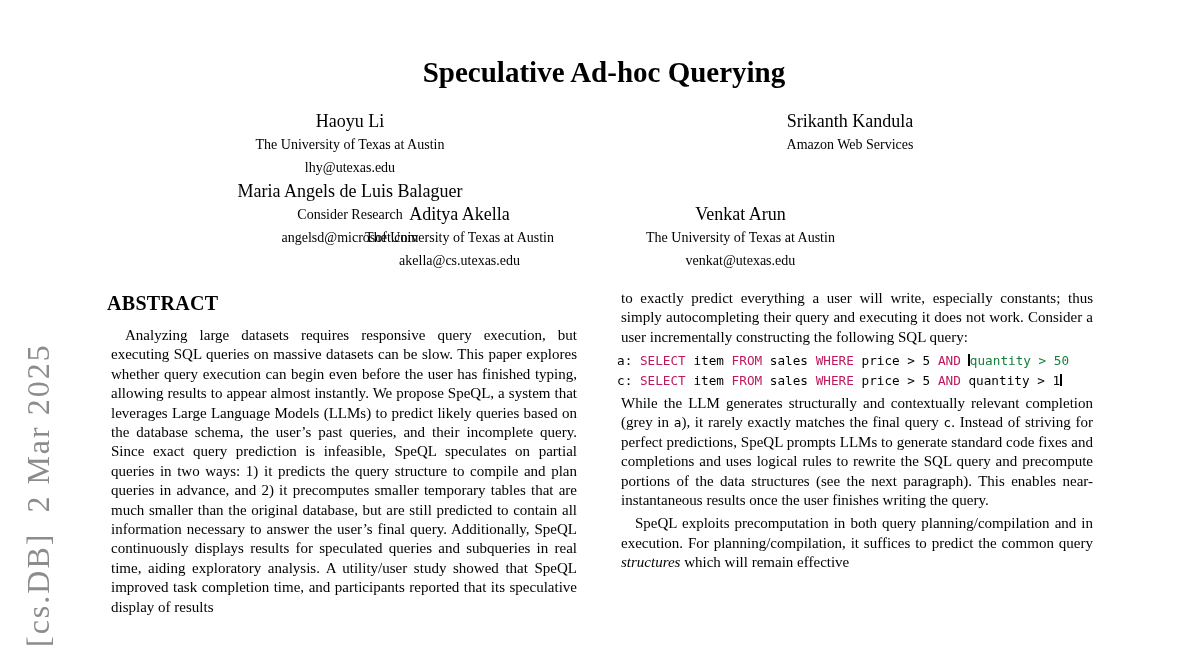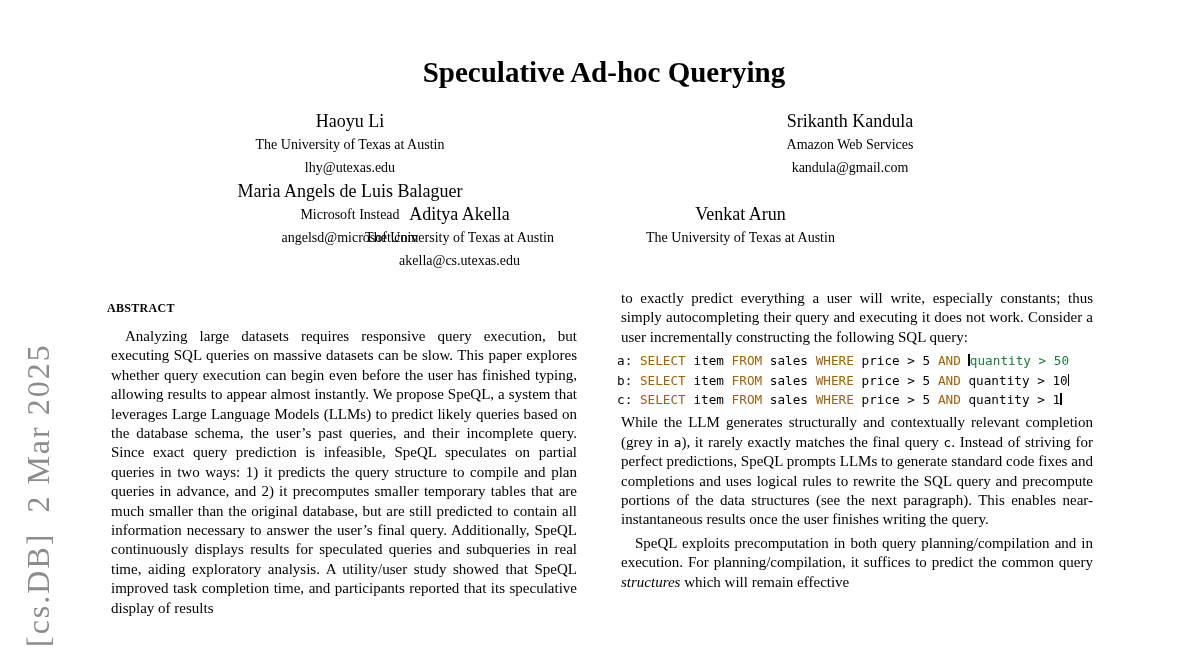--- a/index.html
+++ b/index.html
@@ -27,32 +27,32 @@
     display:flex;justify-content:center;gap:92px;
   }
   .author{text-align:center;}
   .author .name{font-size:18px;line-height:24px;}
   .author .affil{font-size:14px;line-height:23px;text-align:center;}
   .author .email{font-size:14px;line-height:23px;}
   .col{position:absolute;top:285px;}
   .col-left{left:107px;width:474px;}
   .col-right{left:617px;width:480px;}
   .abstract-heading{
-    font-size:12px;font-weight:700;margin:16px 0 11px 0;letter-spacing:.3px;
+    font-size:20px;font-weight:700;margin:7px 0 11px 0;letter-spacing:.3px;
   }
   .para{
     font-size:15px;line-height:19.4px;text-align:justify;margin:4px;
   }
   .indent{text-indent:14px;}
   .code-block{margin:0;}
   .code-line{
     font-family:"DejaVu Sans Mono",monospace;
     font-size:12.7px;line-height:19.4px;white-space:pre;
   }
-  .run-kw{color:#a16207;}
+  .run-kw{color:#be185d;}
   .run-ghost{color:#15803d;}
   .run-code{font-family:"DejaVu Sans Mono",monospace;font-size:12.7px;}
   .run-em{font-style:italic;}
   .run-cursor{
     display:inline-block;width:1.4px;height:12px;background:#000;
     vertical-align:-1px;
   }
 </style>
 </head>
 <body>
@@ -65,50 +65,49 @@
 
   <div class="authors-row1">
     <div class="author">
       <div class="name">Haoyu Li</div>
       <div class="affil">The University of Texas at Austin</div>
       <div class="email">lhy@utexas.edu</div>
     </div>
     <div class="author">
       <div class="name">Srikanth Kandula</div>
       <div class="affil">Amazon Web Services</div>
-      <div class="email">kandula@gmail.com</div>
     </div>
     <div class="author">
       <div class="name">Maria Angels de Luis Balaguer</div>
-      <div class="affil">Microsoft Instead</div>
+      <div class="affil">Consider Research</div>
       <div class="email">angelsd@microsoft.com</div>
     </div>
   </div>
 
   <div class="authors-row2">
     <div class="author">
       <div class="name">Aditya Akella</div>
       <div class="affil">The University of Texas at Austin</div>
       <div class="email">akella@cs.utexas.edu</div>
     </div>
     <div class="author">
       <div class="name">Venkat Arun</div>
       <div class="affil">The University of Texas at Austin</div>
+      <div class="email">venkat@utexas.edu</div>
     </div>
   </div>
 
   <div class="col col-left">
     <h2 class="abstract-heading">ABSTRACT</h2>
     <p class="para indent">Analyzing large datasets requires responsive query execution, but executing SQL queries on massive datasets can be slow. This paper explores whether query execution can begin even before the user has finished typing, allowing results to appear almost instantly. We propose SpeQL, a system that leverages Large Language Models (LLMs) to predict likely queries based on the database schema, the user’s past queries, and their incomplete query. Since exact query prediction is infeasible, SpeQL speculates on partial queries in two ways: 1) it predicts the query structure to compile and plan queries in advance, and 2) it precomputes smaller temporary tables that are much smaller than the original database, but are still predicted to contain all information necessary to answer the user’s final query. Additionally, SpeQL continuously displays results for speculated queries and subqueries in real time, aiding exploratory analysis. A utility/user study showed that SpeQL improved task completion time, and participants reported that its speculative display of results</p>
   </div>
 
   <div class="col col-right">
     <p class="para"><span>to exactly predict everything a user will write, especially constants; thus simply autocompleting their query and executing it does not work. Consider a user incrementally constructing the following SQL query:</span></p>
     <div class="code-block">
       <div class="code-line"><span>a: </span><span class="run-kw">SELECT</span><span> item </span><span class="run-kw">FROM</span><span> sales </span><span class="run-kw">WHERE</span><span> price &gt; 5 </span><span class="run-kw">AND</span><span> </span><span class="run-cursor"></span><span class="run-ghost">quantity &gt; 50</span></div>
-      <div class="code-line"><span>b: </span><span class="run-kw">SELECT</span><span> item </span><span class="run-kw">FROM</span><span> sales </span><span class="run-kw">WHERE</span><span> price &gt; 5 </span><span class="run-kw">AND</span><span> quantity &gt; 10</span><span class="run-cursor"></span></div>
       <div class="code-line"><span>c: </span><span class="run-kw">SELECT</span><span> item </span><span class="run-kw">FROM</span><span> sales </span><span class="run-kw">WHERE</span><span> price &gt; 5 </span><span class="run-kw">AND</span><span> quantity &gt; 1</span><span class="run-cursor"></span></div>
     </div>
     <p class="para"><span>While the LLM generates structurally and contextually relevant completion (grey in </span><span class="run-code">a</span><span>), it rarely exactly matches the final query </span><span class="run-code">c</span><span>. Instead of striving for perfect predictions, SpeQL prompts LLMs to generate standard code fixes and completions and uses logical rules to rewrite the SQL query and precompute portions of the data structures (see the next paragraph). This enables near-instantaneous results once the user finishes writing the query.</span></p>
     <p class="para indent"><span>SpeQL exploits precomputation in both query planning/compilation and in execution. For planning/compilation, it suffices to predict the common query </span><span class="run-em">structures</span><span> which will remain effective</span></p>
   </div>
 
 </div>
 
 </body></html>

